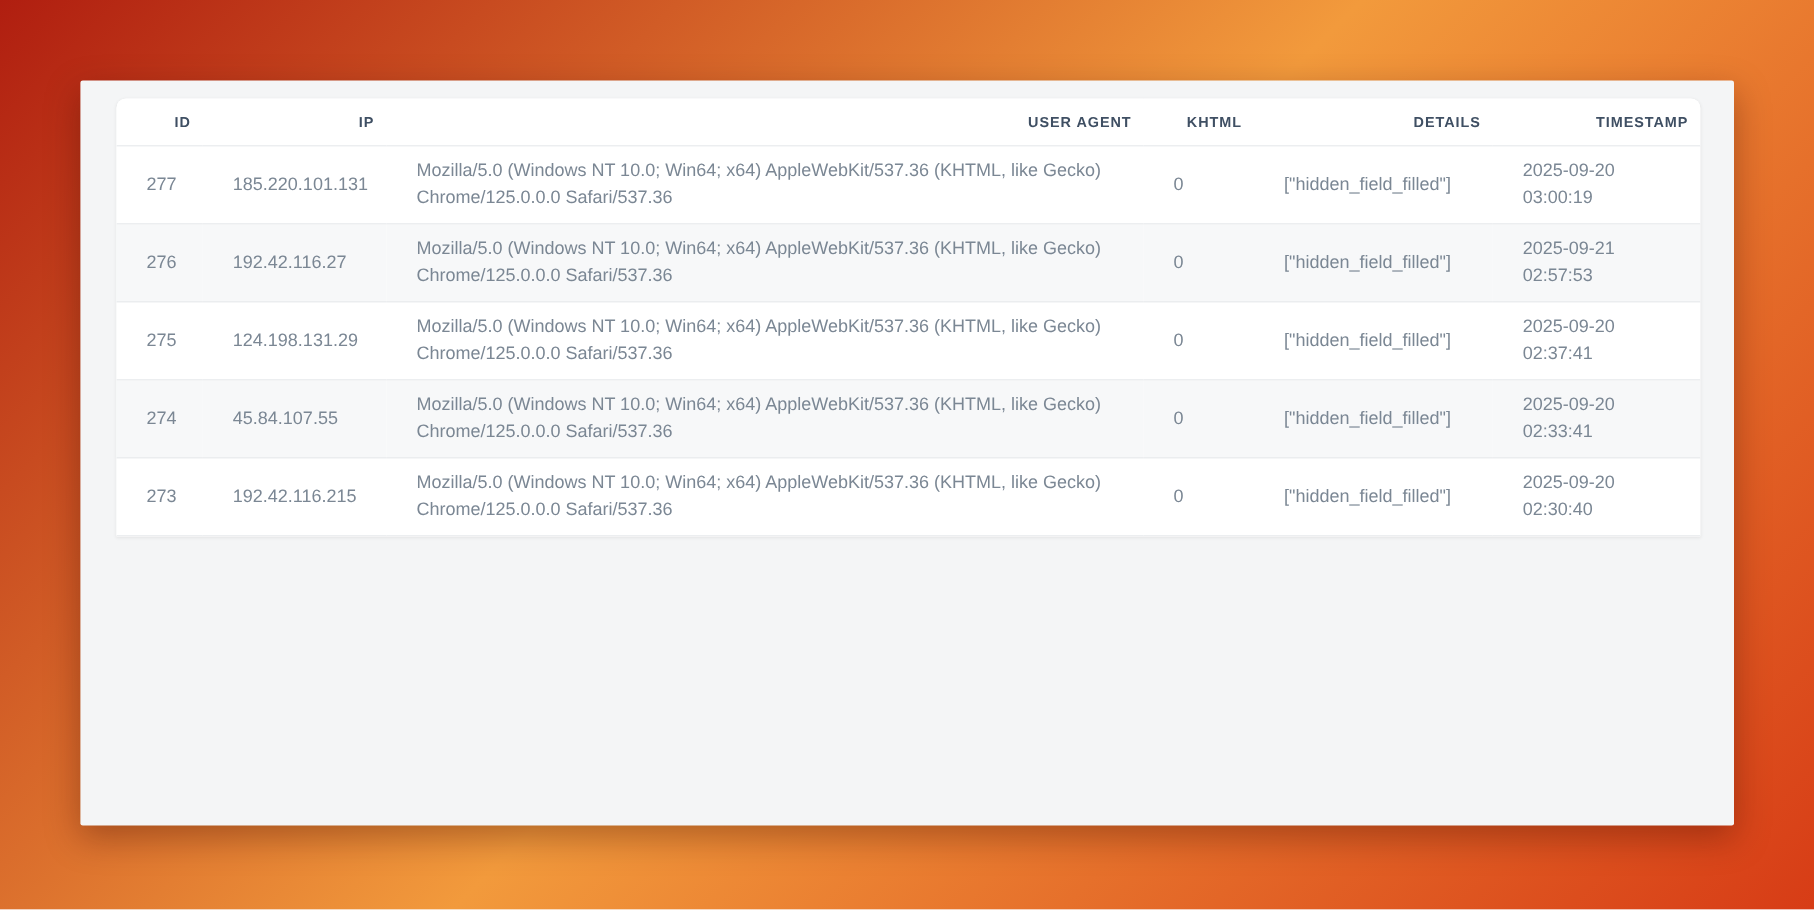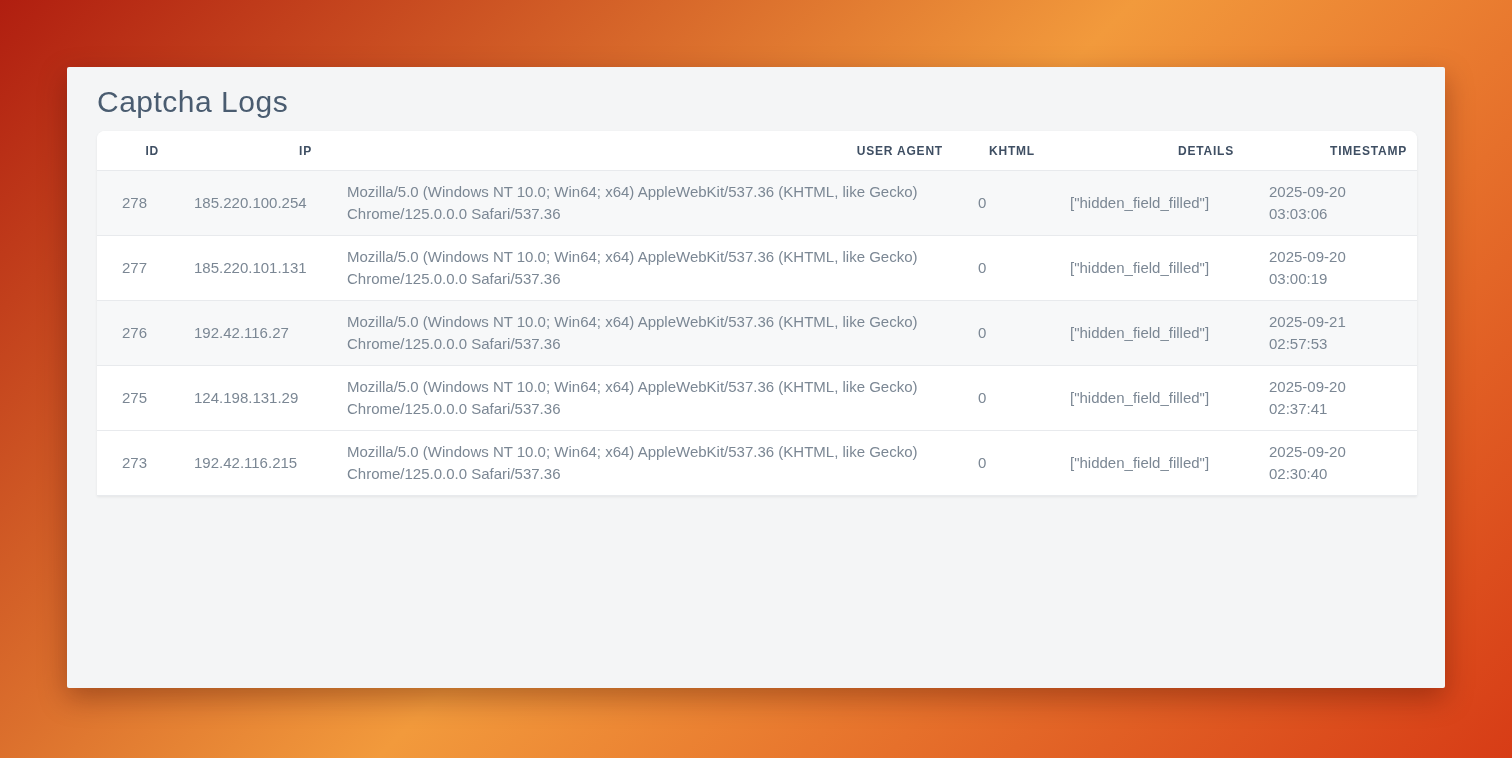--- a/index.html
+++ b/index.html
@@ -83,21 +83,20 @@
     word-wrap: break-word;
     height: 65px;
   }
   tr.striped td { background: var(--stripe-bg); }
 </style>
 </head>
 <body>
 
 <div class="bg">
   <div class="card">
-    <h1 class="title">Captcha Logs</h1>
     <div class="table-wrap">
       <table>
         <colgroup>
           <col class="c-id">
             <col class="c-ip">
             <col class="c-ua">
           <col class="c-score">
             <col class="c-details">
             <col class="c-ts">
         </colgroup>
@@ -105,28 +104,20 @@
           <tr>
             <th>ID</th>
             <th>IP</th>
             <th>USER AGENT</th>
             <th>KHTML</th>
             <th>DETAILS</th>
             <th>TIMESTAMP</th>
           </tr>
         </thead>
         <tbody id="rows">
-            <tr class="striped">
-    <td>278</td>
-    <td>185.220.100.254</td>
-    <td>Mozilla/5.0 (Windows NT 10.0; Win64; x64) AppleWebKit/537.36 (KHTML, like Gecko) Chrome/125.0.0.0 Safari/537.36</td>
-    <td>0</td>
-    <td>["hidden_field_filled"]</td>
-    <td>2025-09-20 03:03:06</td>
-  </tr>
             <tr>
     <td>277</td>
     <td>185.220.101.131</td>
     <td>Mozilla/5.0 (Windows NT 10.0; Win64; x64) AppleWebKit/537.36 (KHTML, like Gecko) Chrome/125.0.0.0 Safari/537.36</td>
     <td>0</td>
     <td>["hidden_field_filled"]</td>
     <td>2025-09-20 03:00:19</td>
   </tr>
             <tr class="striped">
     <td>276</td>
@@ -137,20 +128,28 @@
     <td>2025-09-21 02:57:53</td>
   </tr>
             <tr>
     <td>275</td>
     <td>124.198.131.29</td>
     <td>Mozilla/5.0 (Windows NT 10.0; Win64; x64) AppleWebKit/537.36 (KHTML, like Gecko) Chrome/125.0.0.0 Safari/537.36</td>
     <td>0</td>
     <td>["hidden_field_filled"]</td>
     <td>2025-09-20 02:37:41</td>
   </tr>
+            <tr class="striped">
+    <td>274</td>
+    <td>45.84.107.55</td>
+    <td>Mozilla/5.0 (Windows NT 10.0; Win64; x64) AppleWebKit/537.36 (KHTML, like Gecko) Chrome/125.0.0.0 Safari/537.36</td>
+    <td>0</td>
+    <td>["hidden_field_filled"]</td>
+    <td>2025-09-20 02:33:41</td>
+  </tr>
             <tr>
     <td>273</td>
     <td>192.42.116.215</td>
     <td>Mozilla/5.0 (Windows NT 10.0; Win64; x64) AppleWebKit/537.36 (KHTML, like Gecko) Chrome/125.0.0.0 Safari/537.36</td>
     <td>0</td>
     <td>["hidden_field_filled"]</td>
     <td>2025-09-20 02:30:40</td>
   </tr>
           </tbody>
       </table>

